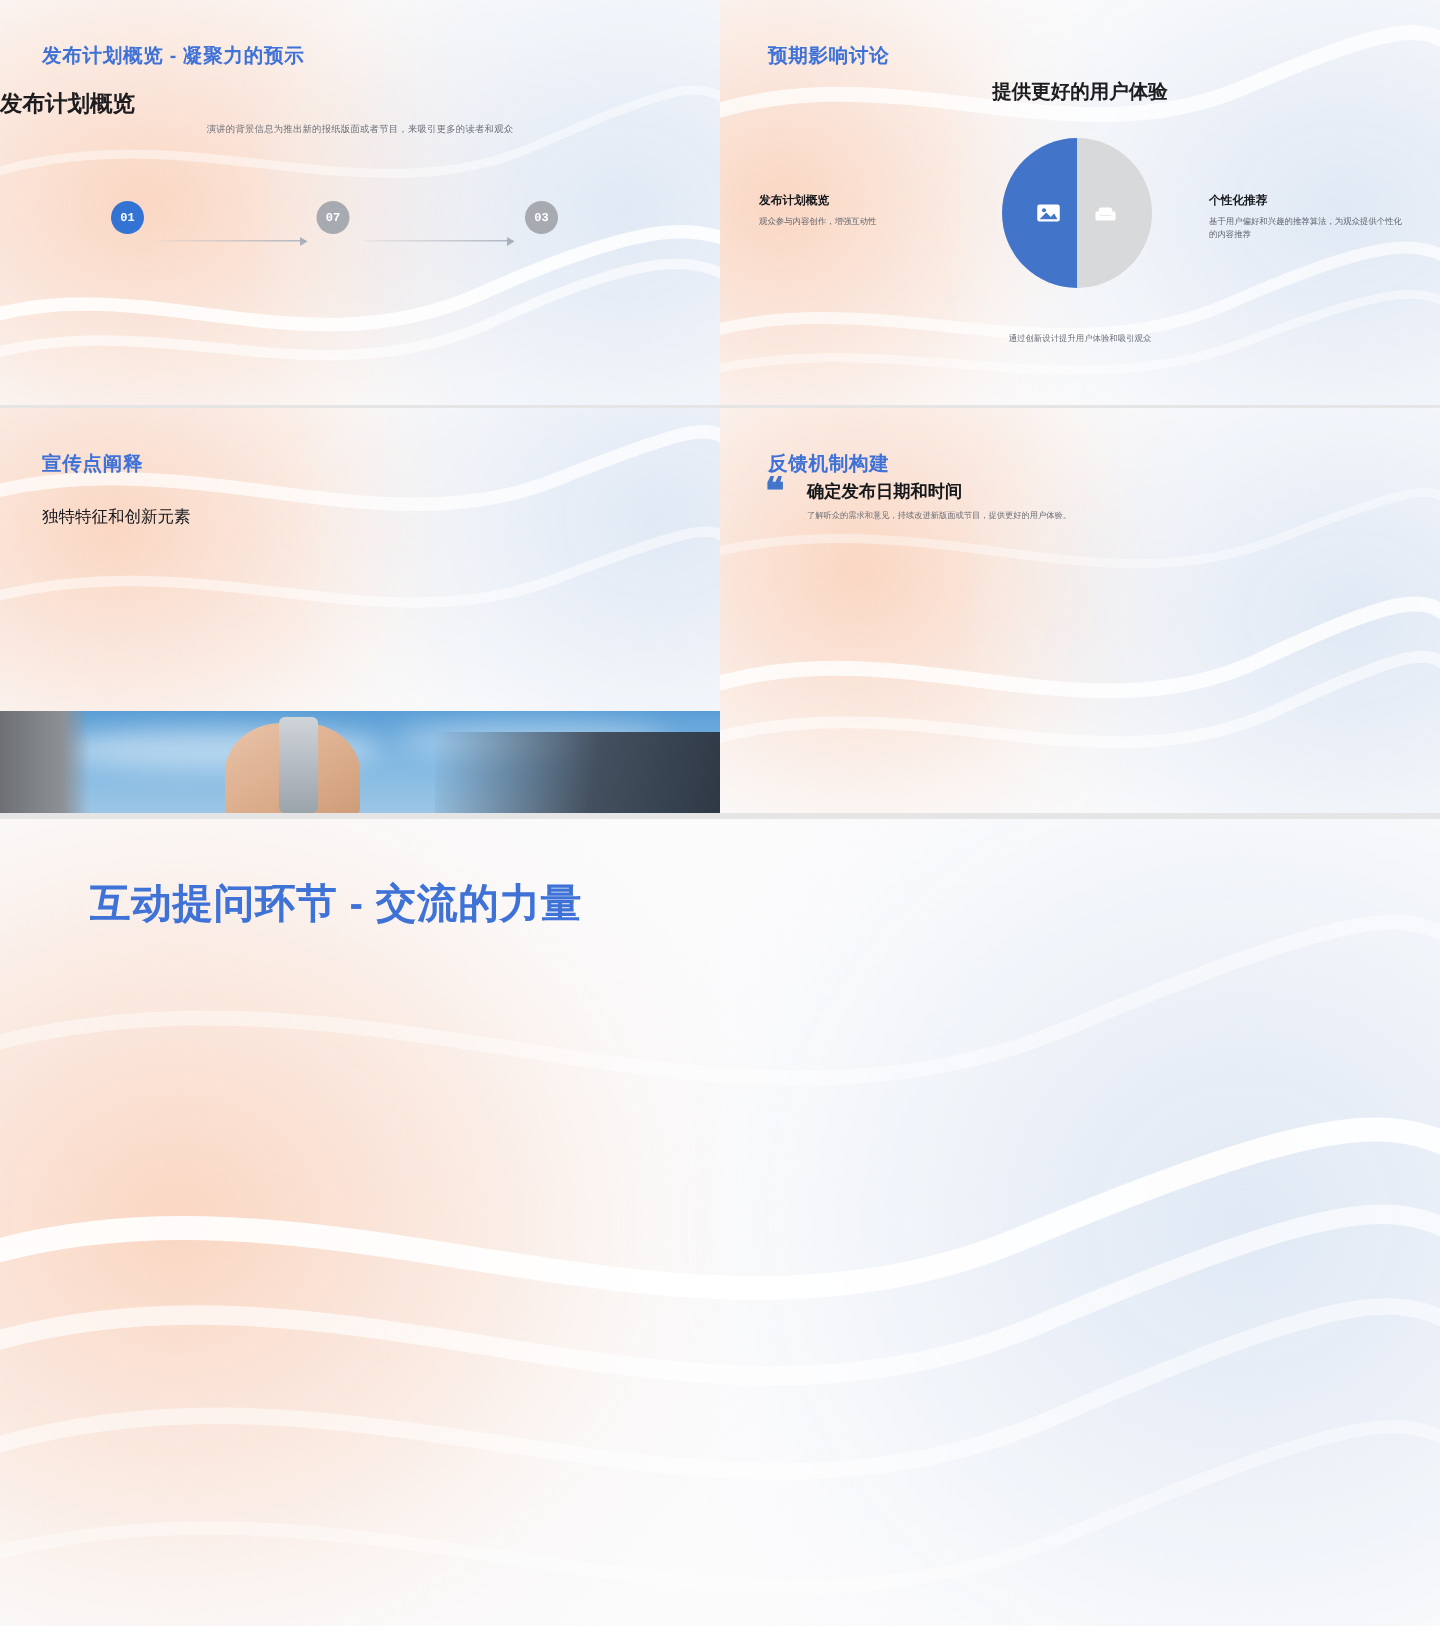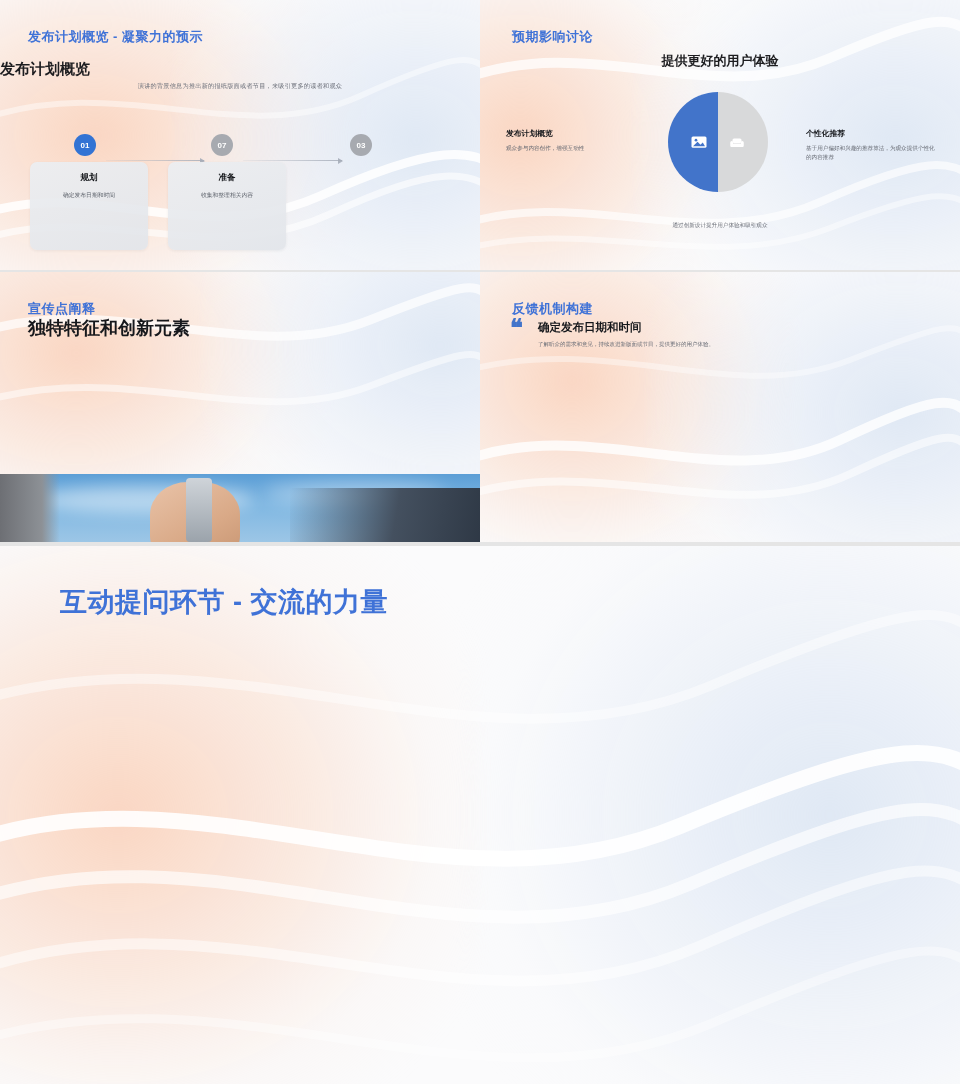--- a/index.html
+++ b/index.html
@@ -37,21 +37,21 @@
   .kicker{
     position:absolute;font-weight:bold;color:#3f72d7;letter-spacing:.5px;
   }
   .s1 .kicker,.s2 .kicker,.s3 .kicker,.s4 .kicker{left:28px;top:28px;font-size:13px;}
   .s2 .kicker{left:32px;text-align:center;}
   .s4 .kicker{left:32px;}
 
   
   .s1 .ctitle{position:absolute;left:0;right:0;top:60px;font-size:15px;font-weight:bold;color:#1d1d20;}
   .s1 .csub{position:absolute;left:0;right:0;top:82px;text-align:center;font-size:6.2px;color:#6c707a;letter-spacing:.2px;}
-  .s1 .steps{position:absolute;left:30px;right:30px;top:118px;height:120px;}
+  .s1 .steps{position:absolute;left:30px;right:30px;top:118px;height:120px;font-family:Liberation Mono, monospace;}
   .s1 .rail{position:absolute;left:0;right:0;top:16px;height:22px;}
   .s1 .circ{
     position:absolute;width:22px;height:22px;border-radius:50%;
     color:#fff;font-size:8px;font-weight:bold;display:flex;align-items:center;justify-content:center;
   }
   .s1 .circ.b{background:#3273d4;}
   .s1 .circ.g{background:#a7aab0;}
   .s1 .arrow{position:absolute;top:26px;height:1px;background:linear-gradient(90deg,rgba(180,186,196,.15),rgba(165,172,184,.85));}
   .s1 .arrow::after{
     content:"";position:absolute;right:-1px;top:-2.5px;
@@ -97,21 +97,21 @@
   .s3 .photo .darkL{position:absolute;left:0;top:0;width:60px;height:100%;background:linear-gradient(90deg,#6d6f74,#8d9196 70%,rgba(150,155,160,0));}
   .s3 .photo .darkR{position:absolute;right:0;top:14px;width:190px;height:100%;background:linear-gradient(100deg,rgba(70,80,95,0),#44505f 55%,#2e3845);}
   .s3 .photo .hand{
     position:absolute;left:150px;bottom:-18px;width:90px;height:78px;border-radius:42% 42% 30% 30%;
     background:linear-gradient(150deg,#e9c3a8,#d9a987 60%,#c79572);
   }
   .s3 .photo .dev{
     position:absolute;left:186px;bottom:0px;width:26px;height:64px;border-radius:4px;
     background:linear-gradient(180deg,#cfd4d9,#9ba3ab);
   }
-  .s3 .ctitle{position:absolute;left:28px;top:44px;font-size:18px;font-weight:bold;color:#16181c;}
+  .s3 .ctitle{position:absolute;left:28px;top:65px;font-size:11px;font-weight:normal;color:#16181c;}
 
   
   .s4 .quote{position:absolute;left:30px;top:48px;font-size:24px;line-height:.7;color:#4274ca;font-weight:bold;font-family:"Liberation Serif",serif;}
   .s4 .qtitle{position:absolute;left:58px;top:48px;font-size:11.5px;font-weight:bold;color:#16181c;}
   .s4 .qdesc{position:absolute;left:58px;top:68px;width:205px;font-size:5.5px;color:#6a6e77;line-height:1.7;}
   .s4 .items{position:absolute;left:0;right:0;top:405px;}
 
   
   .s5 .bigtitle{position:absolute;left:60px;top:584px;font-size:27px;font-weight:bold;color:#3f72d7;letter-spacing:.5px;}
   .s5 .lead{position:absolute;left:66px;top:780px;width:380px;}
@@ -140,28 +140,20 @@
 
     <div class="steps">
       <div class="rail">
         <div class="circ b" style="left:44px;">01</div>
         <div class="circ g" style="left:181px;">07</div>
         <div class="circ g" style="left:320px;">03</div>
         <div class="arrow" style="left:76px;width:98px;"></div>
         <div class="arrow" style="left:213px;width:99px;"></div>
       </div>
 
-      <div class="card" style="left:0px;">
-        <h4>规划</h4>
-        <p>确定发布日期和时间</p>
-      </div>
-      <div class="card" style="left:138px;">
-        <h4>准备</h4>
-        <p>收集和整理相关内容</p>
-      </div>
     </div>
   </section>
 
   <section class="slide s2">
     <div class="bg">
       <div class="warm" style="left:-16%;width:70%;"></div>
       <div class="cool" style="right:-20%;width:88%;"></div>
       <svg viewBox="0 0 480 270" preserveAspectRatio="none">
         <path d="M-20 80 C 110 30, 230 110, 350 58 S 470 20, 500 38" fill="none" stroke="rgba(255,255,255,.75)" stroke-width="10"></path>
         <path d="M-20 225 C 100 185, 220 255, 340 202 S 470 164, 500 180" fill="none" stroke="rgba(255,255,255,.65)" stroke-width="8"></path>

